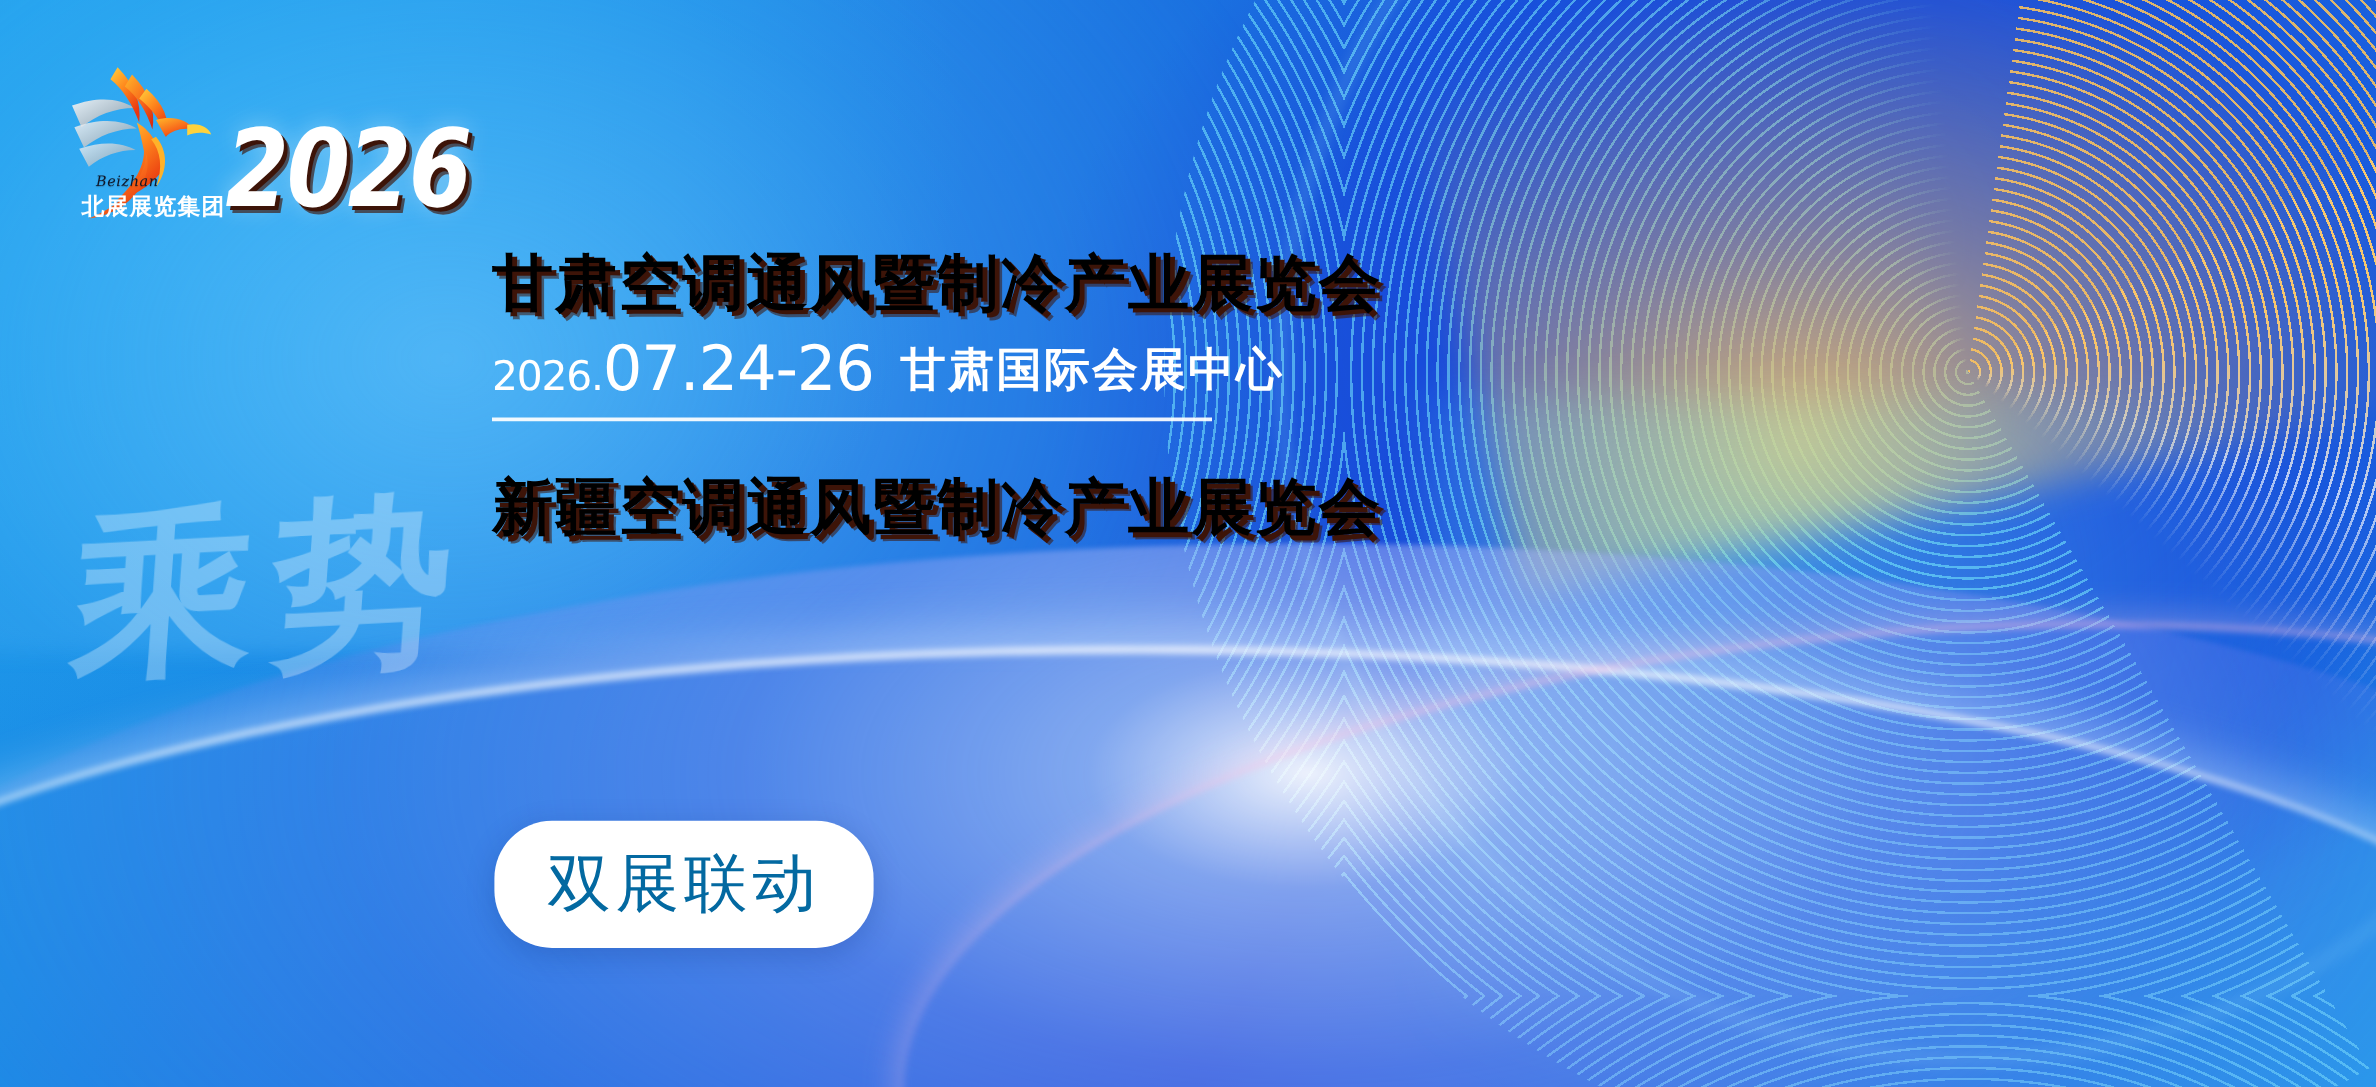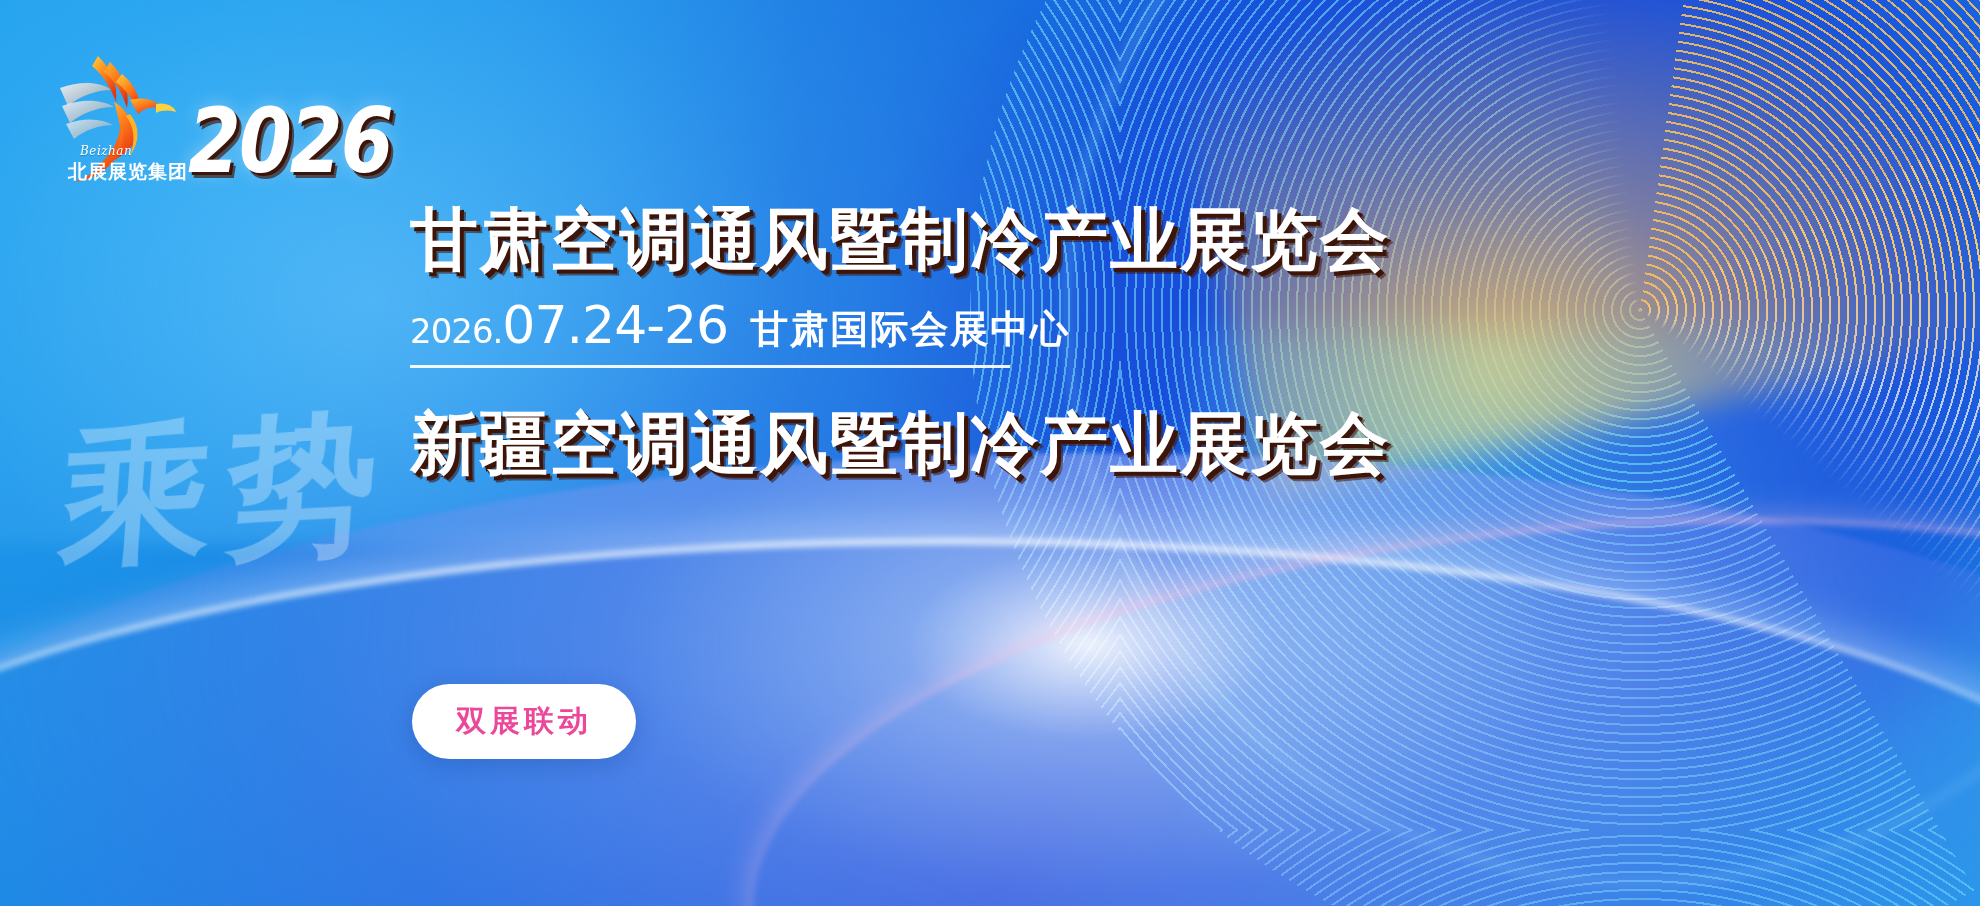--- a/index.html
+++ b/index.html
@@ -175,21 +175,21 @@
     height: 150px;
   }
   .logo svg { display: block; }
   .logo-en {
     position: absolute;
     left: 28px;
     top: 100px;
     font-family: "DejaVu Serif", "Liberation Serif", serif;
     font-style: italic;
     font-size: 12px;
-    color: #ffffff;
+    color: #0f172a;
     letter-spacing: 0.5px;
     text-shadow: 0 1px 1px rgba(0,0,0,0.25);
   }
   .logo-cn {
     position: absolute;
     left: 16px;
     top: 115px;
     font-family: "DejaVu Sans", "Liberation Sans", sans-serif;
     font-size: 19px;
     font-weight: 700;
@@ -218,34 +218,34 @@
   }
 
   
   .content {
     position: absolute;
     left: 410px;
     top: 210px;
     width: 1180px;
   }
   .show-title {
-    font-family: Liberation Mono, monospace;
-    font-size: 68px;
-    font-weight: 700;
-    color: #ffffff;
+    font-family: Liberation Sans, sans-serif;
+    font-size: 51px;
+    font-weight: 700;
+    color: #000000;
     letter-spacing: 2px;
     line-height: 1.02;
     white-space: nowrap;
     text-shadow:
       4px 4px 0 #3d1408,
       6px 6px 0 rgba(61,20,8,0.55);
   }
   .meta-row {
     display: flex;
-    align-items: flex-end;
+    align-items: center;
     gap: 22px;
     margin-top: 16px;
     padding-bottom: 10px;
     border-bottom: 3px solid rgba(255,255,255,0.92);
     width: 600px;
     white-space: nowrap;
   }
   .meta-date {
     font-family: "DejaVu Sans", "Liberation Sans", sans-serif;
     font-weight: 400;
@@ -274,23 +274,23 @@
     position: absolute;
     left: 412px;
     top: 684px;
     background: #ffffff;
     border-radius: 48px;
     padding: 17px 44px;
     box-shadow: 0 6px 24px rgba(10,40,120,0.22);
   }
   .pill span {
     font-family: "DejaVu Sans", "Liberation Sans", sans-serif;
-    font-size: 30px;
-    font-weight: 700;
-    color: #ec4899;
+    font-size: 53px;
+    font-weight: 400;
+    color: #0369a1;
     letter-spacing: 4px;
     white-space: nowrap;
   }
 </style>
 </head>
 <body>
 
 <div id="banner">
 
   <div class="bg-base"></div>

